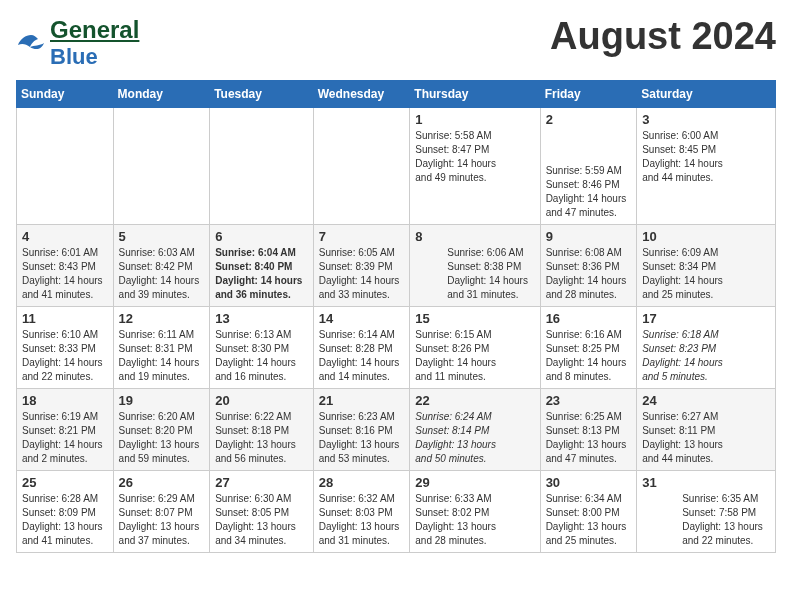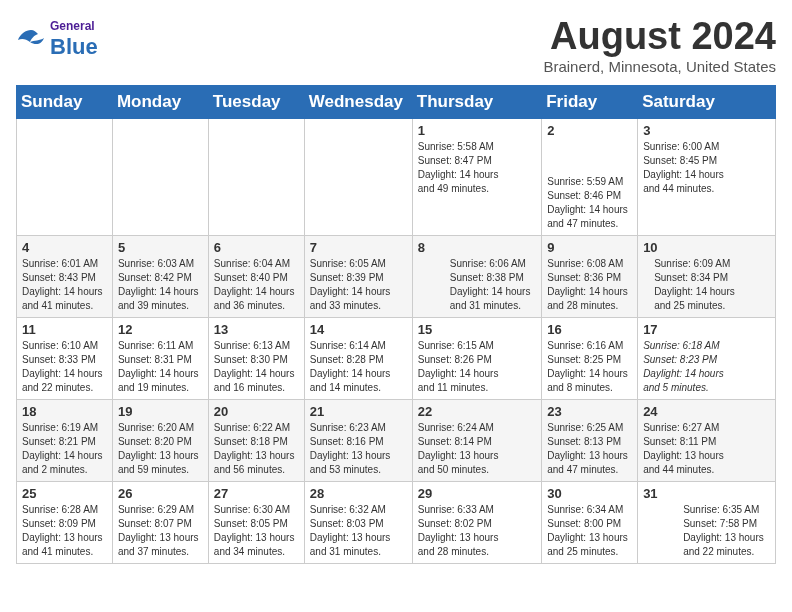--- a/index.html
+++ b/index.html
@@ -15,23 +15,24 @@
       justify-content: space-between;
       align-items: flex-start;
       margin-bottom: 10px;
     }
     .logo {
       display: flex;
       align-items: center;
       gap: 4px;
     }
     .logo-text-general {
-      font-size: 12px;
-      font-weight: bold;
-      color: #4c1d95;
+      font-size: 24px;
+      font-weight: bold;
+      color: #14532d;
+      text-decoration: underline;
     }
     .logo-text-blue {
       font-size: 22px;
       font-weight: bold;
       color: #2a6db5;
     }
     .logo-bird {
       width: 30px;
       height: 24px;
     }
@@ -51,21 +52,21 @@
     .calendar-table {
       width: 100%;
       border-collapse: collapse;
       font-size: 11px;
     }
     .calendar-table thead tr th {
       background-color: #2a6db5;
       color: #fff;
       padding: 6px 4px;
       text-align: left;
-      font-size: 17px;
+      font-size: 12px;
       font-weight: bold;
       border: 1px solid #2a6db5;
     }
     .calendar-table tbody tr td {
       vertical-align: top;
       border: 1px solid #ccc;
       padding: 4px 5px;
       min-height: 80px;
       height: 80px;
       color: #333;
@@ -98,21 +99,20 @@
       <path d="M15 4 C10 4, 4 8, 2 14 C6 12, 10 13, 14 16 C14 16, 16 10, 22 8 C20 6, 18 4, 15 4Z" fill="#2a6db5"></path>
       <path d="M14 16 C18 14, 24 15, 28 12 C26 18, 20 20, 14 16Z" fill="#2a6db5"></path>
     </svg>
     <div>
       <span class="logo-text-general">General</span><br>
       <span class="logo-text-blue">Blue</span>
     </div>
   </div>
   <div class="title-area">
     <div class="main-title">August 2024</div>
-    <div class="subtitle">Brainerd, Minnesota, United States</div>
   </div>
 </div>
 
 <table class="calendar-table">
   <thead>
     <tr>
     <th>Sunday</th>
         <th>Monday</th>
         <th>Tuesday</th>
         <th>Wednesday</th>
@@ -159,21 +159,21 @@
         </td>
         <td>
           <span class="day-number">5</span>
           <div class="day-info" style="white-space: pre-line;">Sunrise: 6:03 AM
 Sunset: 8:42 PM
 Daylight: 14 hours
 and 39 minutes.</div>
         </td>
         <td>
           <span class="day-number">6</span>
-          <div class="day-info" style="white-space: pre-line;">Sunrise: 6:04 AM
+          <div class="day-info" style="white-space: pre-line; font-weight: bold;">Sunrise: 6:04 AM
 Sunset: 8:40 PM
 Daylight: 14 hours
 and 36 minutes.</div>
         </td>
         <td>
           <span class="day-number">7</span>
           <div class="day-info" style="white-space: pre-line;">Sunrise: 6:05 AM
 Sunset: 8:39 PM
 Daylight: 14 hours
 and 33 minutes.</div>
@@ -187,21 +187,21 @@
         </td>
         <td>
           <span class="day-number">9</span>
           <div class="day-info" style="white-space: pre-line;">Sunrise: 6:08 AM
 Sunset: 8:36 PM
 Daylight: 14 hours
 and 28 minutes.</div>
         </td>
         <td>
           <span class="day-number">10</span>
-          <div class="day-info" style="white-space: pre-line; margin-left: 11px;">Sunrise: 6:09 AM
+          <div class="day-info" style="white-space: pre-line;">Sunrise: 6:09 AM
 Sunset: 8:34 PM
 Daylight: 14 hours
 and 25 minutes.</div>
         </td>
       </tr>
       <tr>
         <td>
           <span class="day-number">11</span>
           <div class="day-info" style="white-space: pre-line;">Sunrise: 6:10 AM
 Sunset: 8:33 PM
@@ -275,21 +275,21 @@
         </td>
         <td>
           <span class="day-number">21</span>
           <div class="day-info" style="white-space: pre-line;">Sunrise: 6:23 AM
 Sunset: 8:16 PM
 Daylight: 13 hours
 and 53 minutes.</div>
         </td>
         <td>
           <span class="day-number">22</span>
-          <div class="day-info" style="white-space: pre-line;">Sunrise: 6:24 AM
+          <div class="day-info" style="white-space: pre-line; font-style: italic;">Sunrise: 6:24 AM
 Sunset: 8:14 PM
 Daylight: 13 hours
 and 50 minutes.</div>
         </td>
         <td>
           <span class="day-number">23</span>
           <div class="day-info" style="white-space: pre-line;">Sunrise: 6:25 AM
 Sunset: 8:13 PM
 Daylight: 13 hours
 and 47 minutes.</div>

